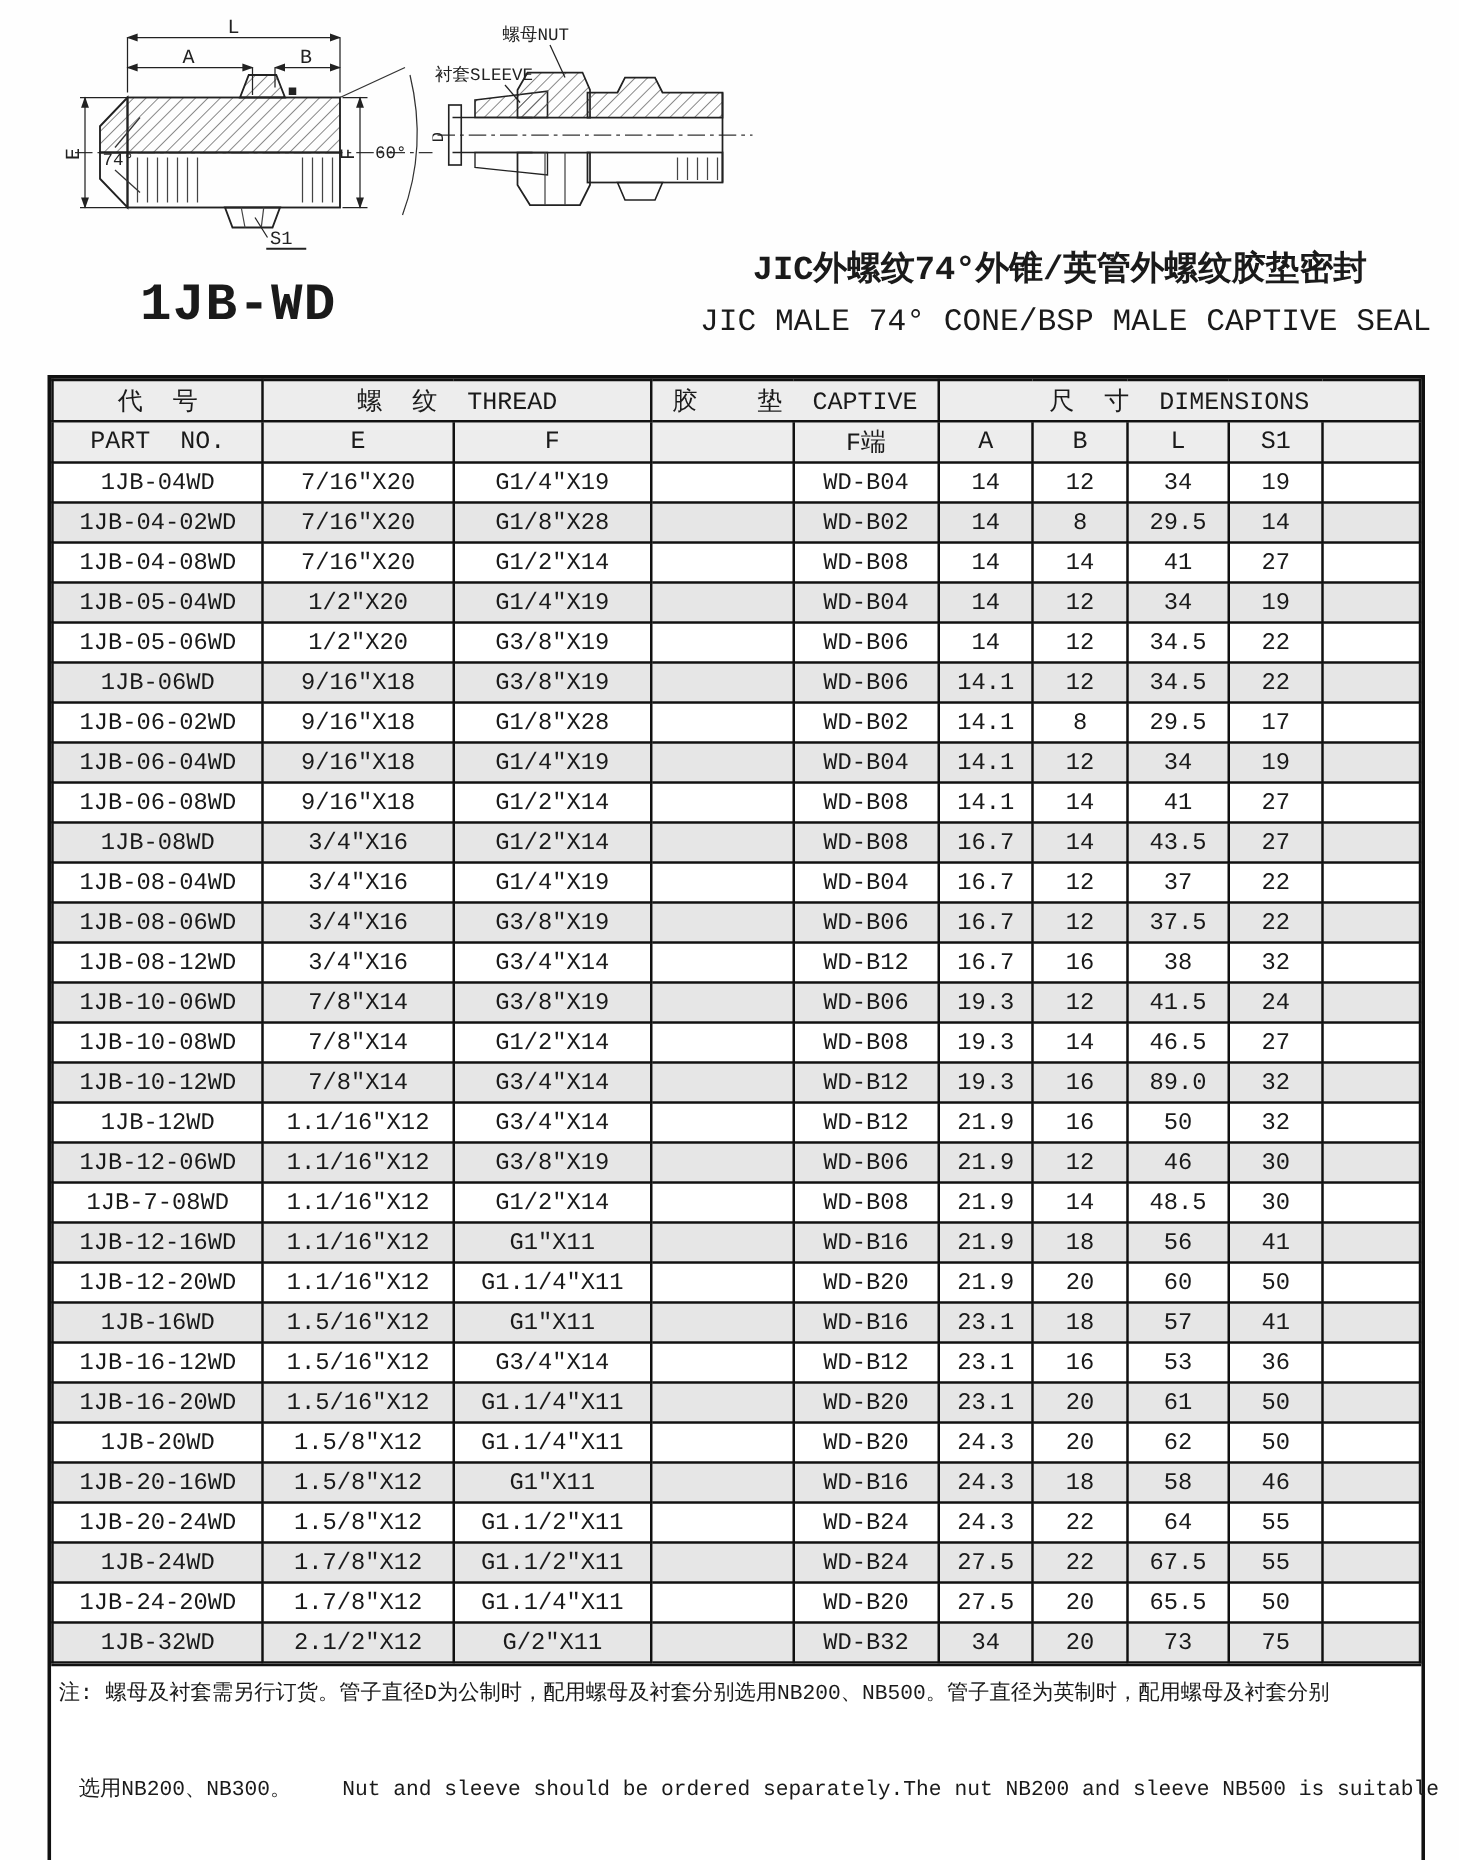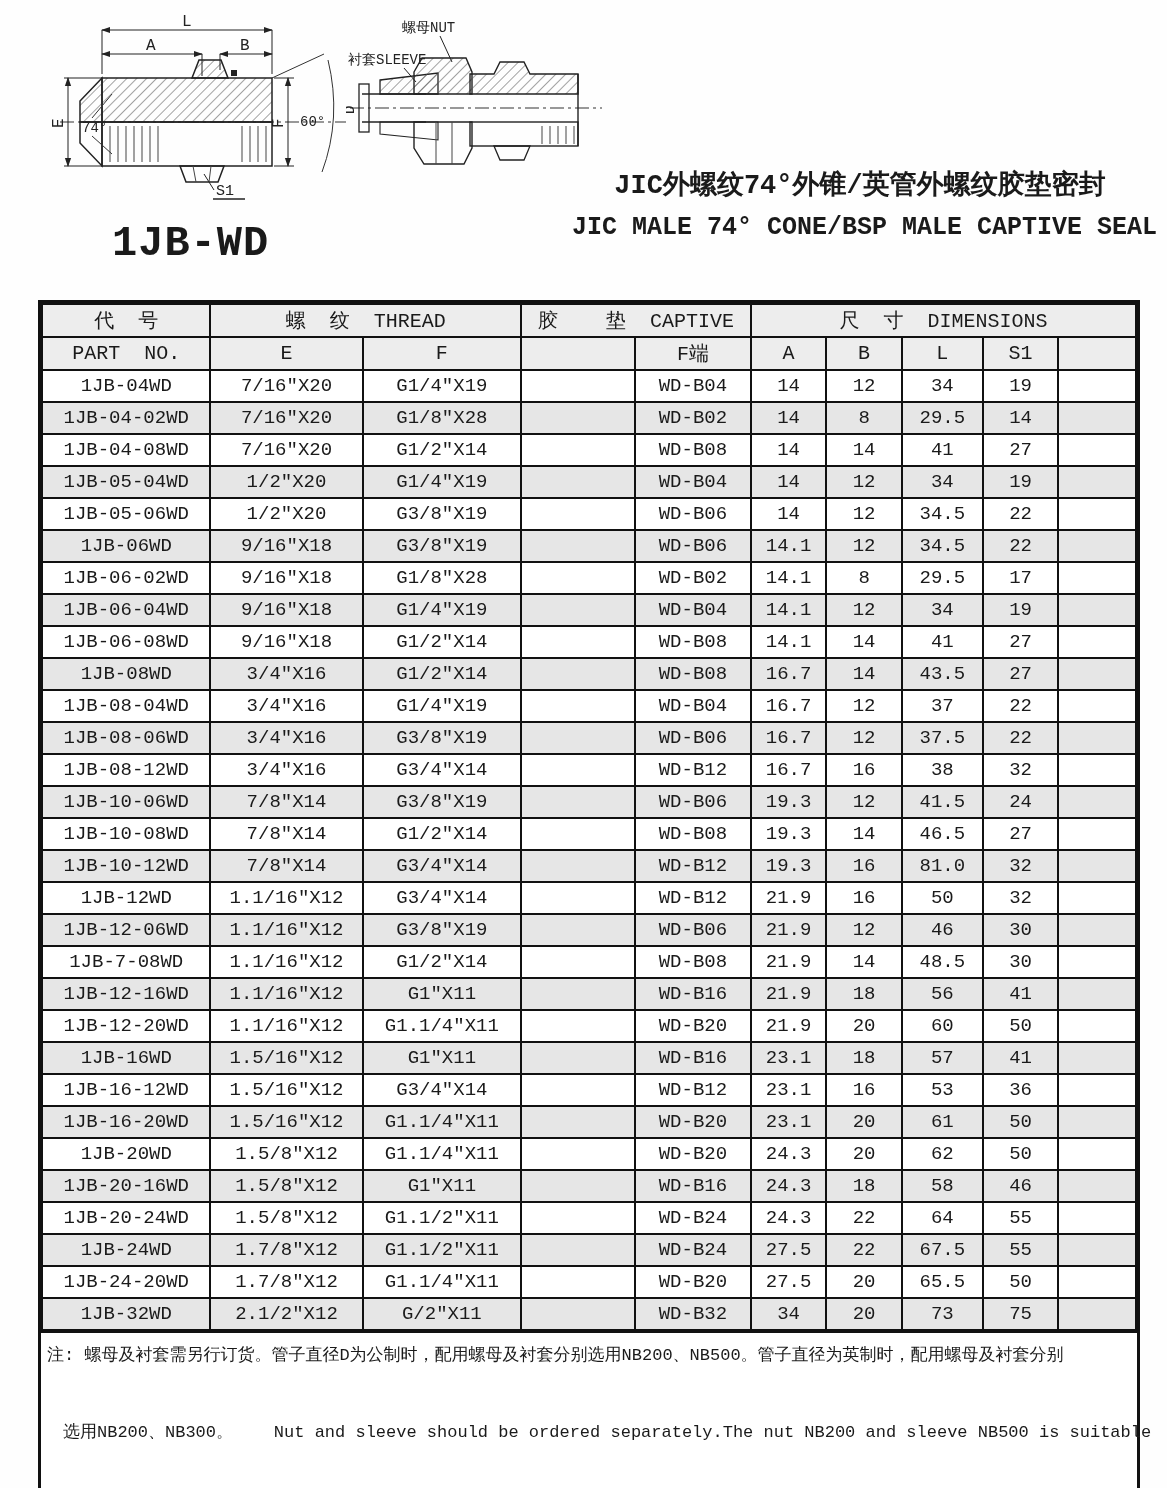--- a/index.html
+++ b/index.html
@@ -15,24 +15,24 @@
   svg text{font-family:"Liberation Mono","DejaVu Sans Mono",monospace;fill:#222;}
 
   .drawing-left{position:absolute;left:52px;top:14px;}
   .drawing-right{position:absolute;left:346px;top:16px;}
 
   .model-title{
     position:absolute;left:112px;top:220px;
     font-size:42px;font-weight:bold;letter-spacing:1px;
   }
   .titles{
-    position:absolute;left:560px;top:166px;width:576px;text-align:center;margin-left:12px;
+    position:absolute;left:560px;top:196px;width:576px;text-align:center;
   }
   .title-cn{font-size:27px;font-weight:bold;white-space:nowrap;}
-  .title-en{font-size:25px;font-weight:bold;margin-top:11px;white-space:nowrap;letter-spacing:0px;}
+  .title-en{font-size:25px;font-weight:normal;margin-top:11px;white-space:nowrap;letter-spacing:0px;}
 
   .table-box{
     position:absolute;left:38px;top:300px;width:1096px;
     border:3px solid #111;background:#fff;
   }
   table.parts{
     border-collapse:collapse;width:100%;table-layout:fixed;
   }
   table.parts th, table.parts td{
     border:2px solid #111;
@@ -376,21 +376,21 @@
             <td></td>
           </tr>
           <tr>
             <td>1JB-10-12WD</td>
             <td>7/8″X14</td>
             <td>G3/4″X14</td>
             <td></td>
             <td>WD-B12</td>
             <td>19.3</td>
             <td>16</td>
-            <td>81.0</td>
+            <td>89.0</td>
             <td>32</td>
             <td></td>
           </tr>
           <tr>
             <td>1JB-12WD</td>
             <td>1.1/16″X12</td>
             <td>G3/4″X14</td>
             <td></td>
             <td>WD-B12</td>
             <td>21.9</td>

